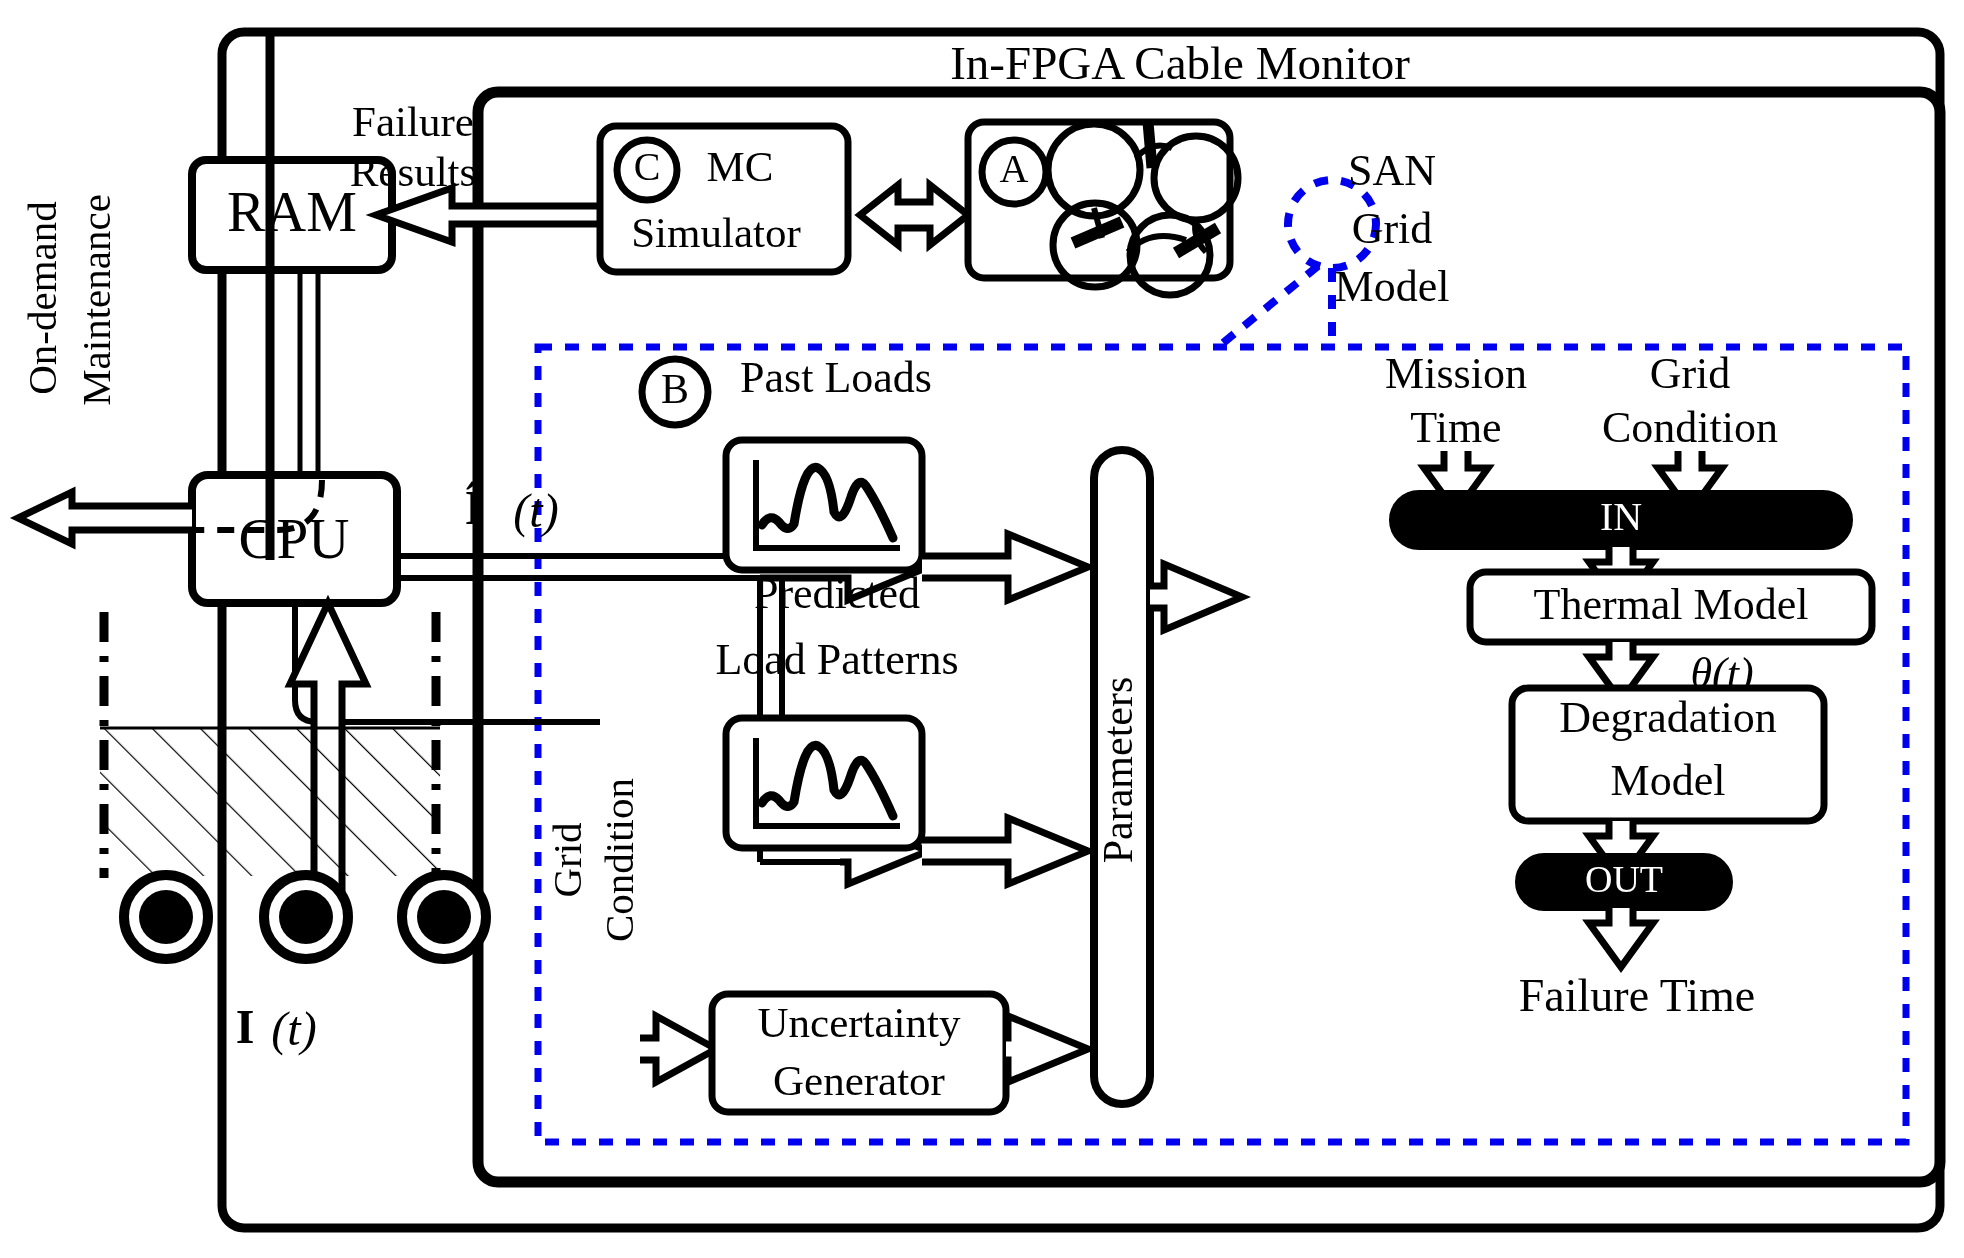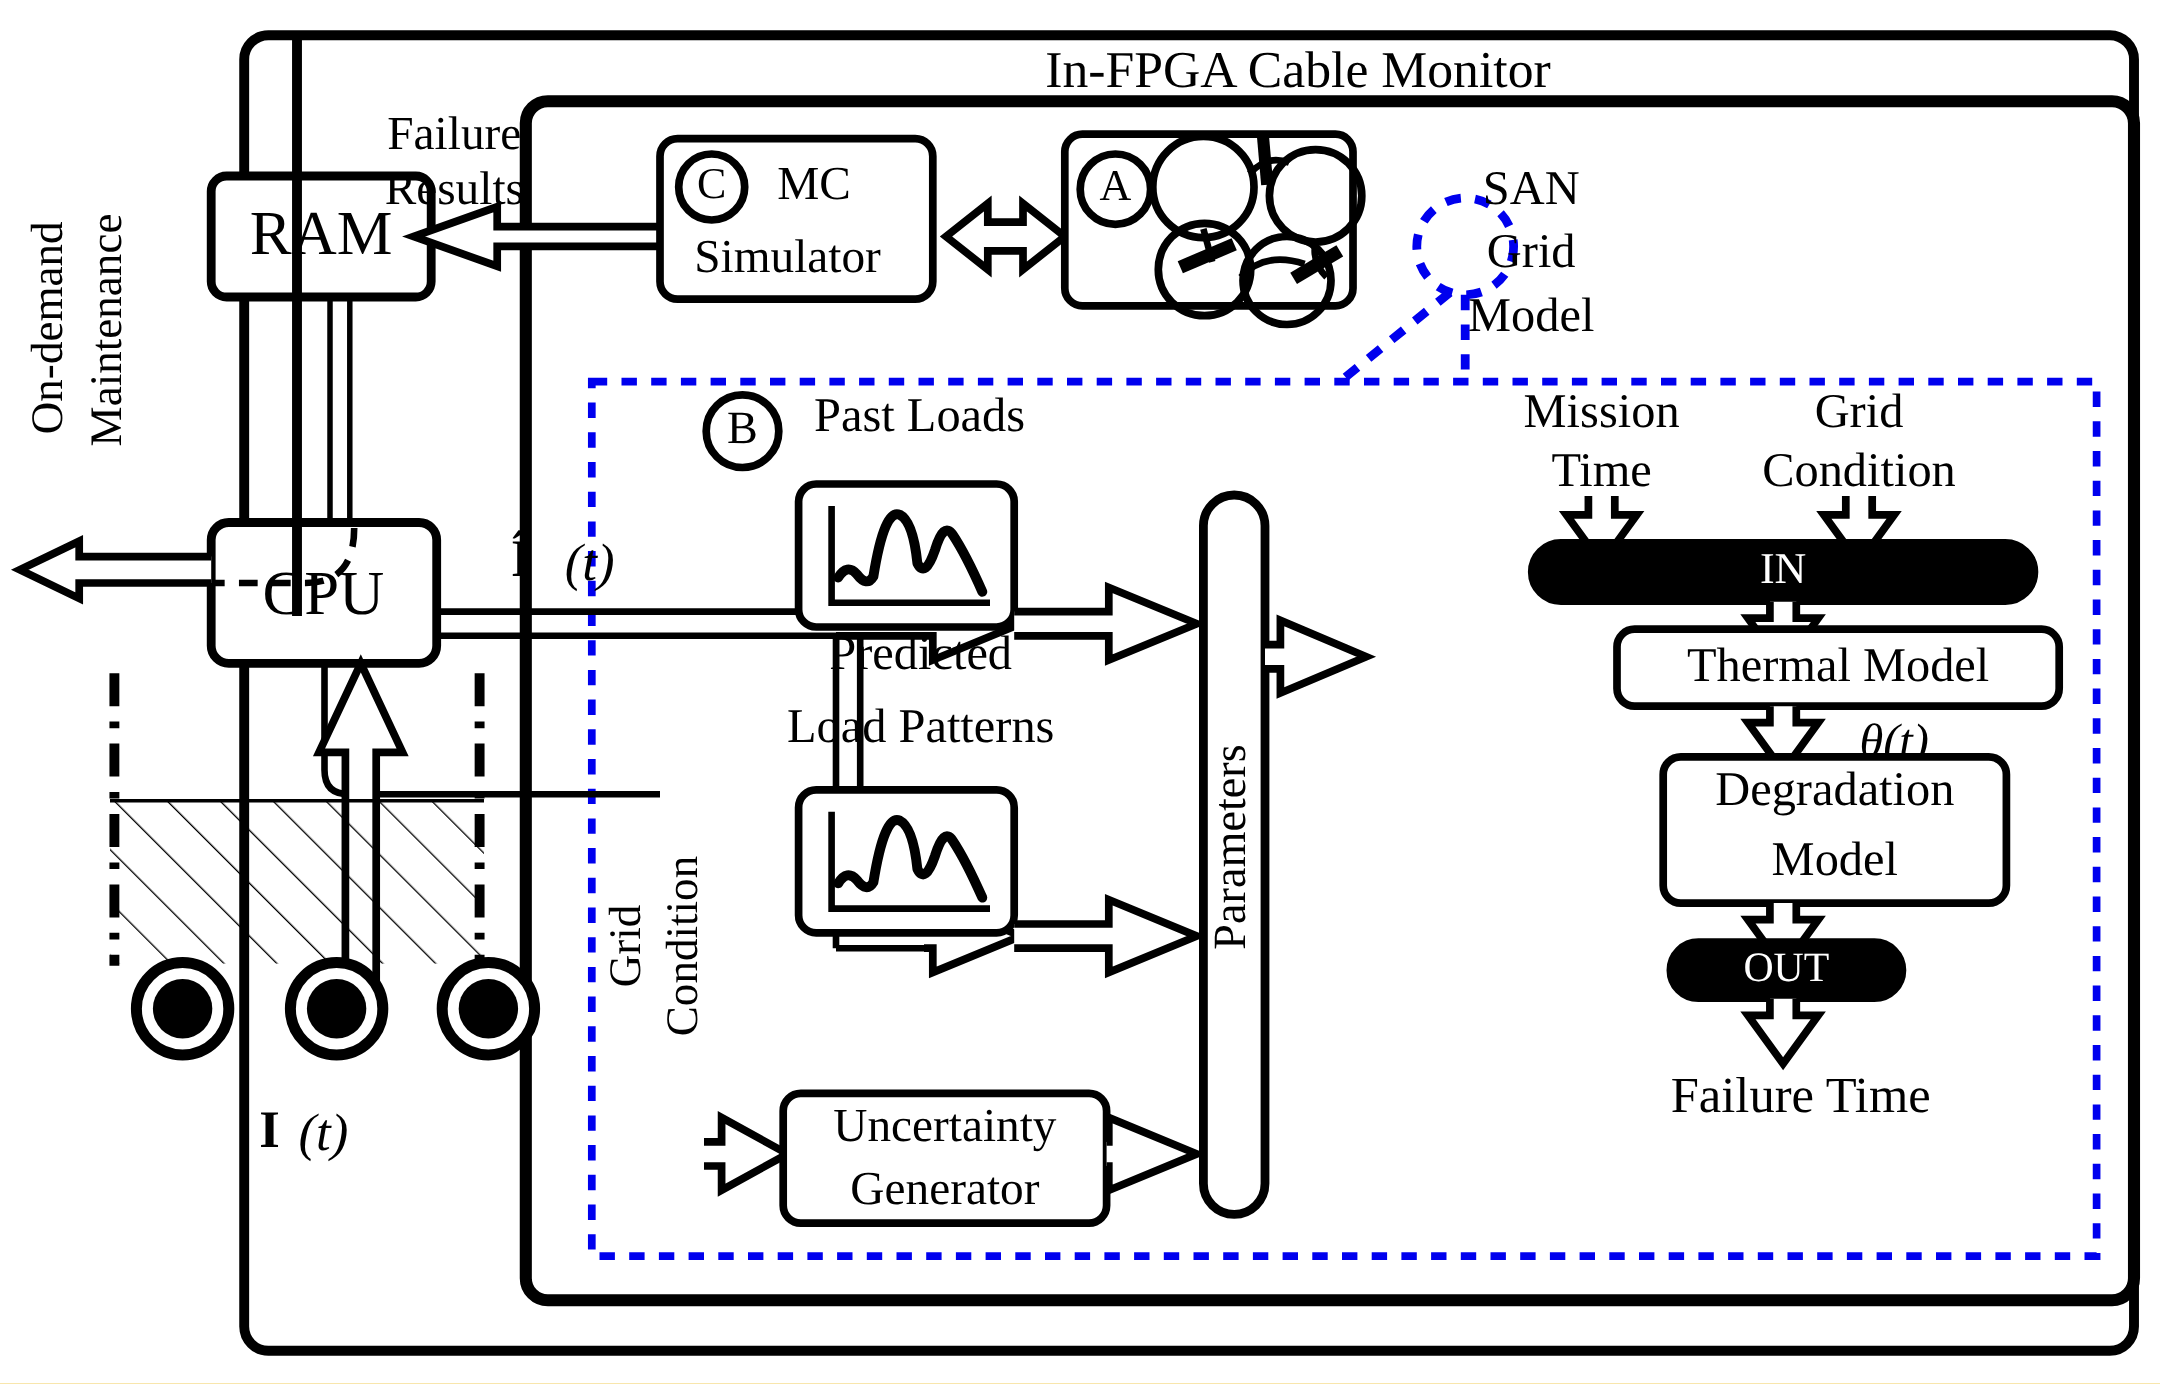--- a/index.html
+++ b/index.html
@@ -1,17 +1,17 @@
 <!DOCTYPE html>
 <html><head>
 <meta charset="utf-8">
 <style>
   html,body{margin:0;padding:0;background:#fff;}
   body{width:1964px;height:1258px;font-family:"Liberation Serif",serif;}
-  #stage{position:relative;width:1964px;height:1258px;overflow:hidden;background:#eab308;}
+  #stage{position:relative;width:1964px;height:1258px;overflow:hidden;background:#ef4444;}
   svg#diagram{position:absolute;inset:0;width:1964px;height:1258px;}
   .lbl{font-family:"Liberation Serif",serif;fill:#000;}
   text{dominant-baseline:middle;}
 </style>
 </head>
 <body>
 
 <div id="stage">
 <svg id="diagram" viewBox="0 0 1964 1258" xmlns="http://www.w3.org/2000/svg">
   <defs>

